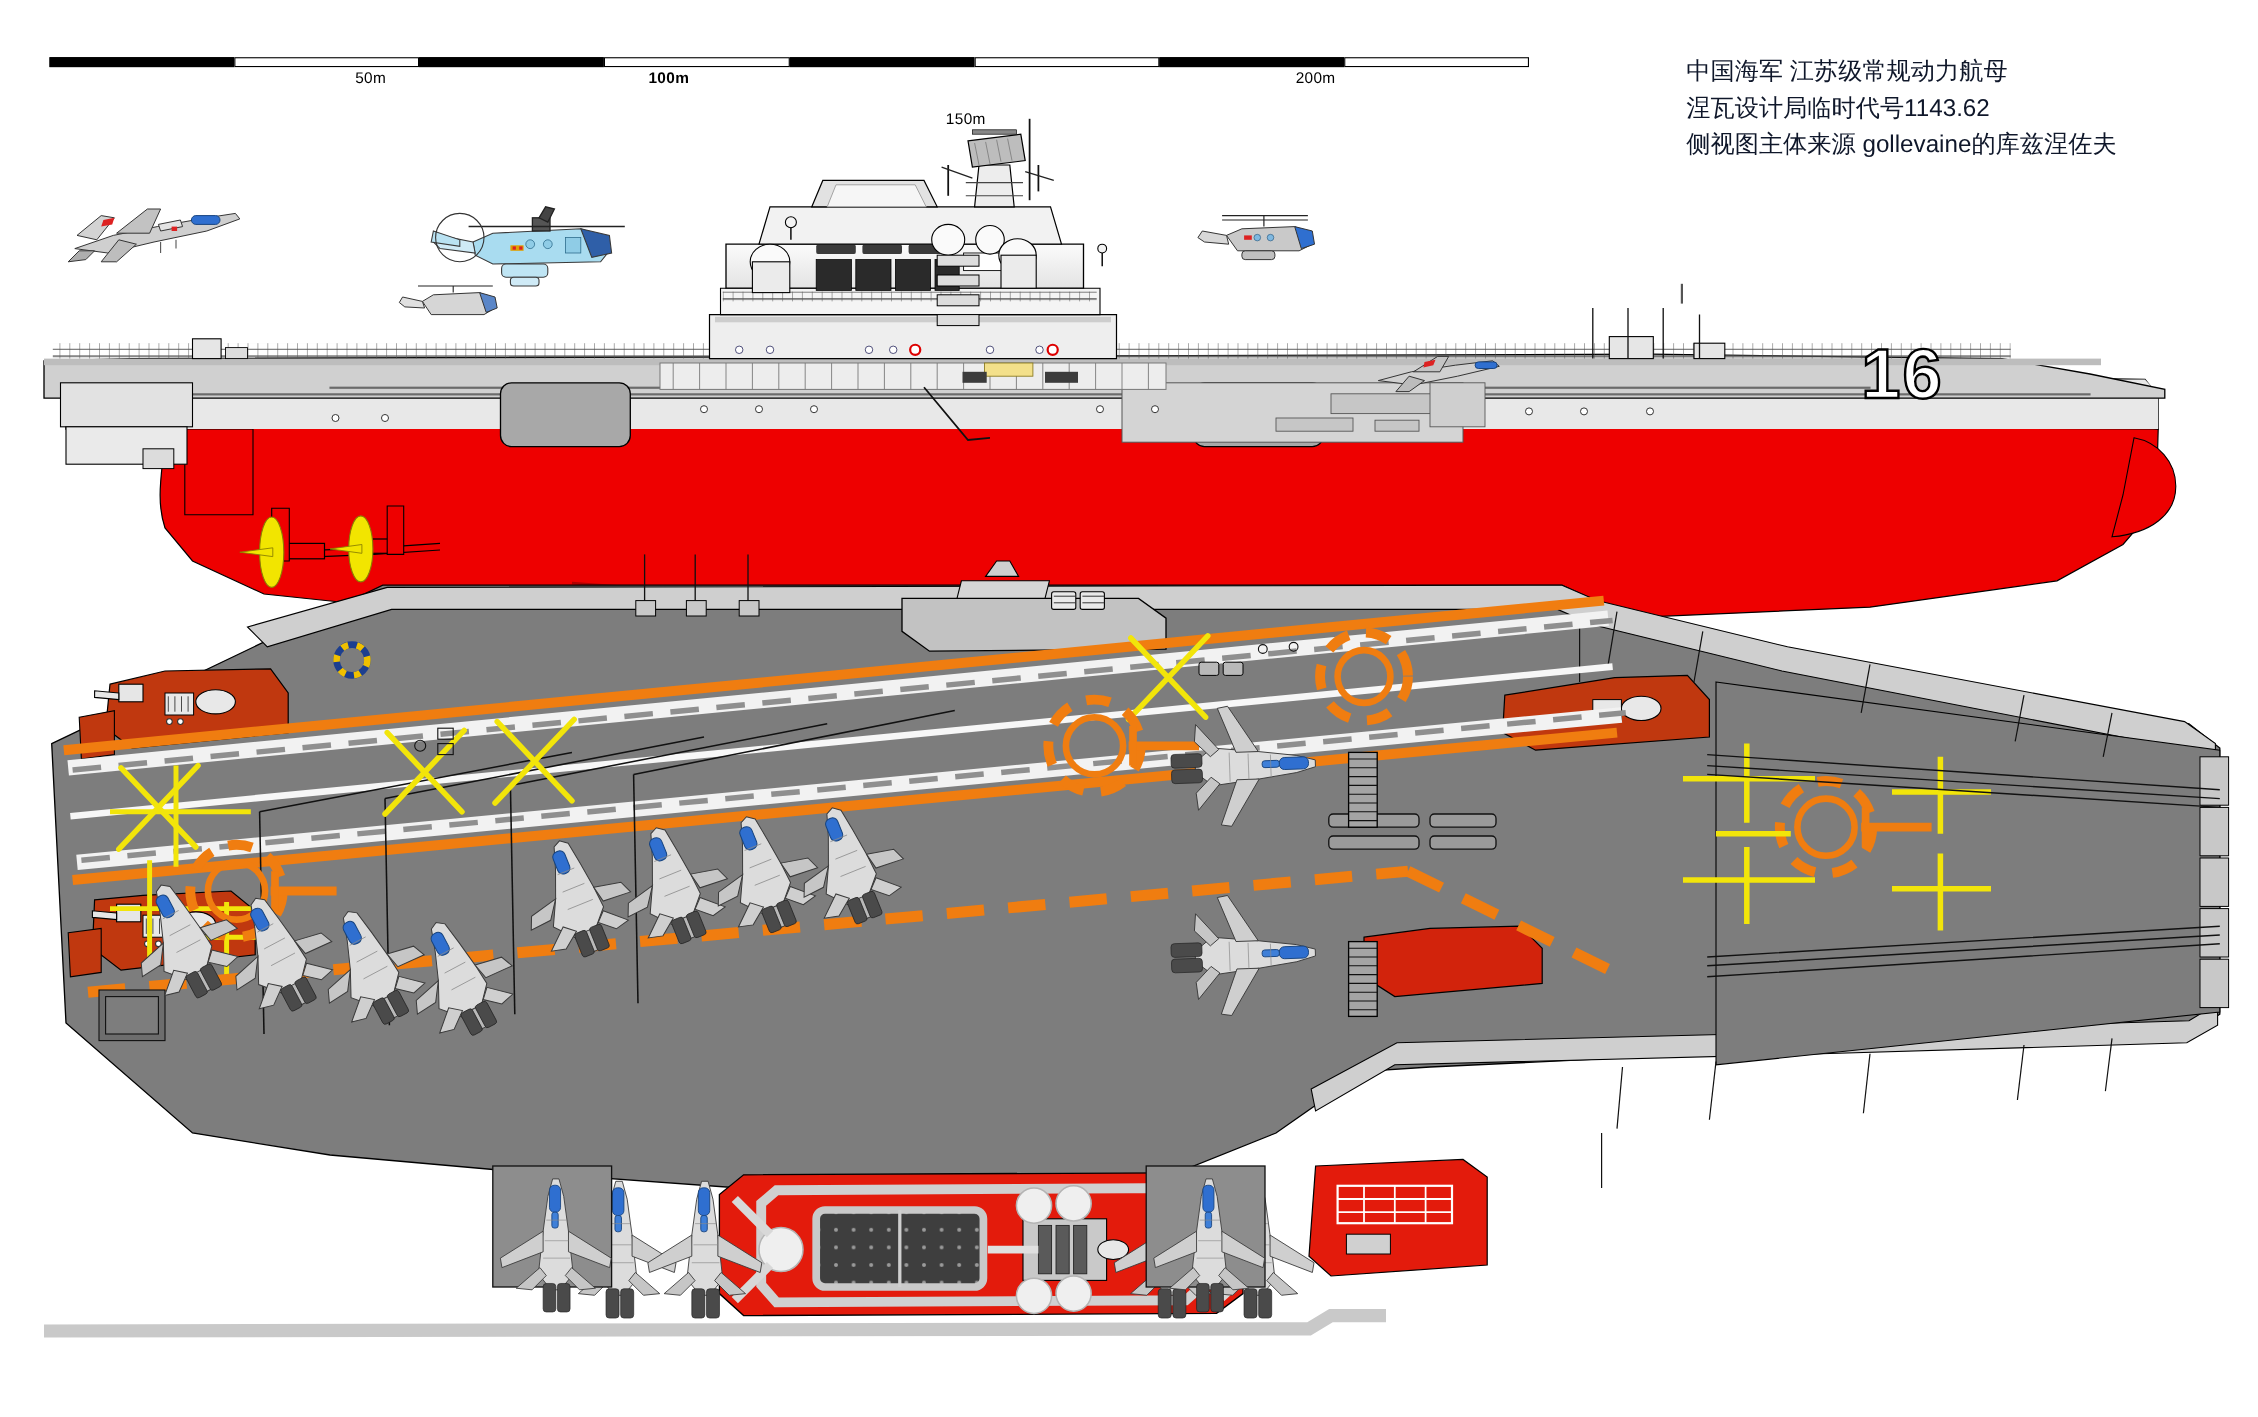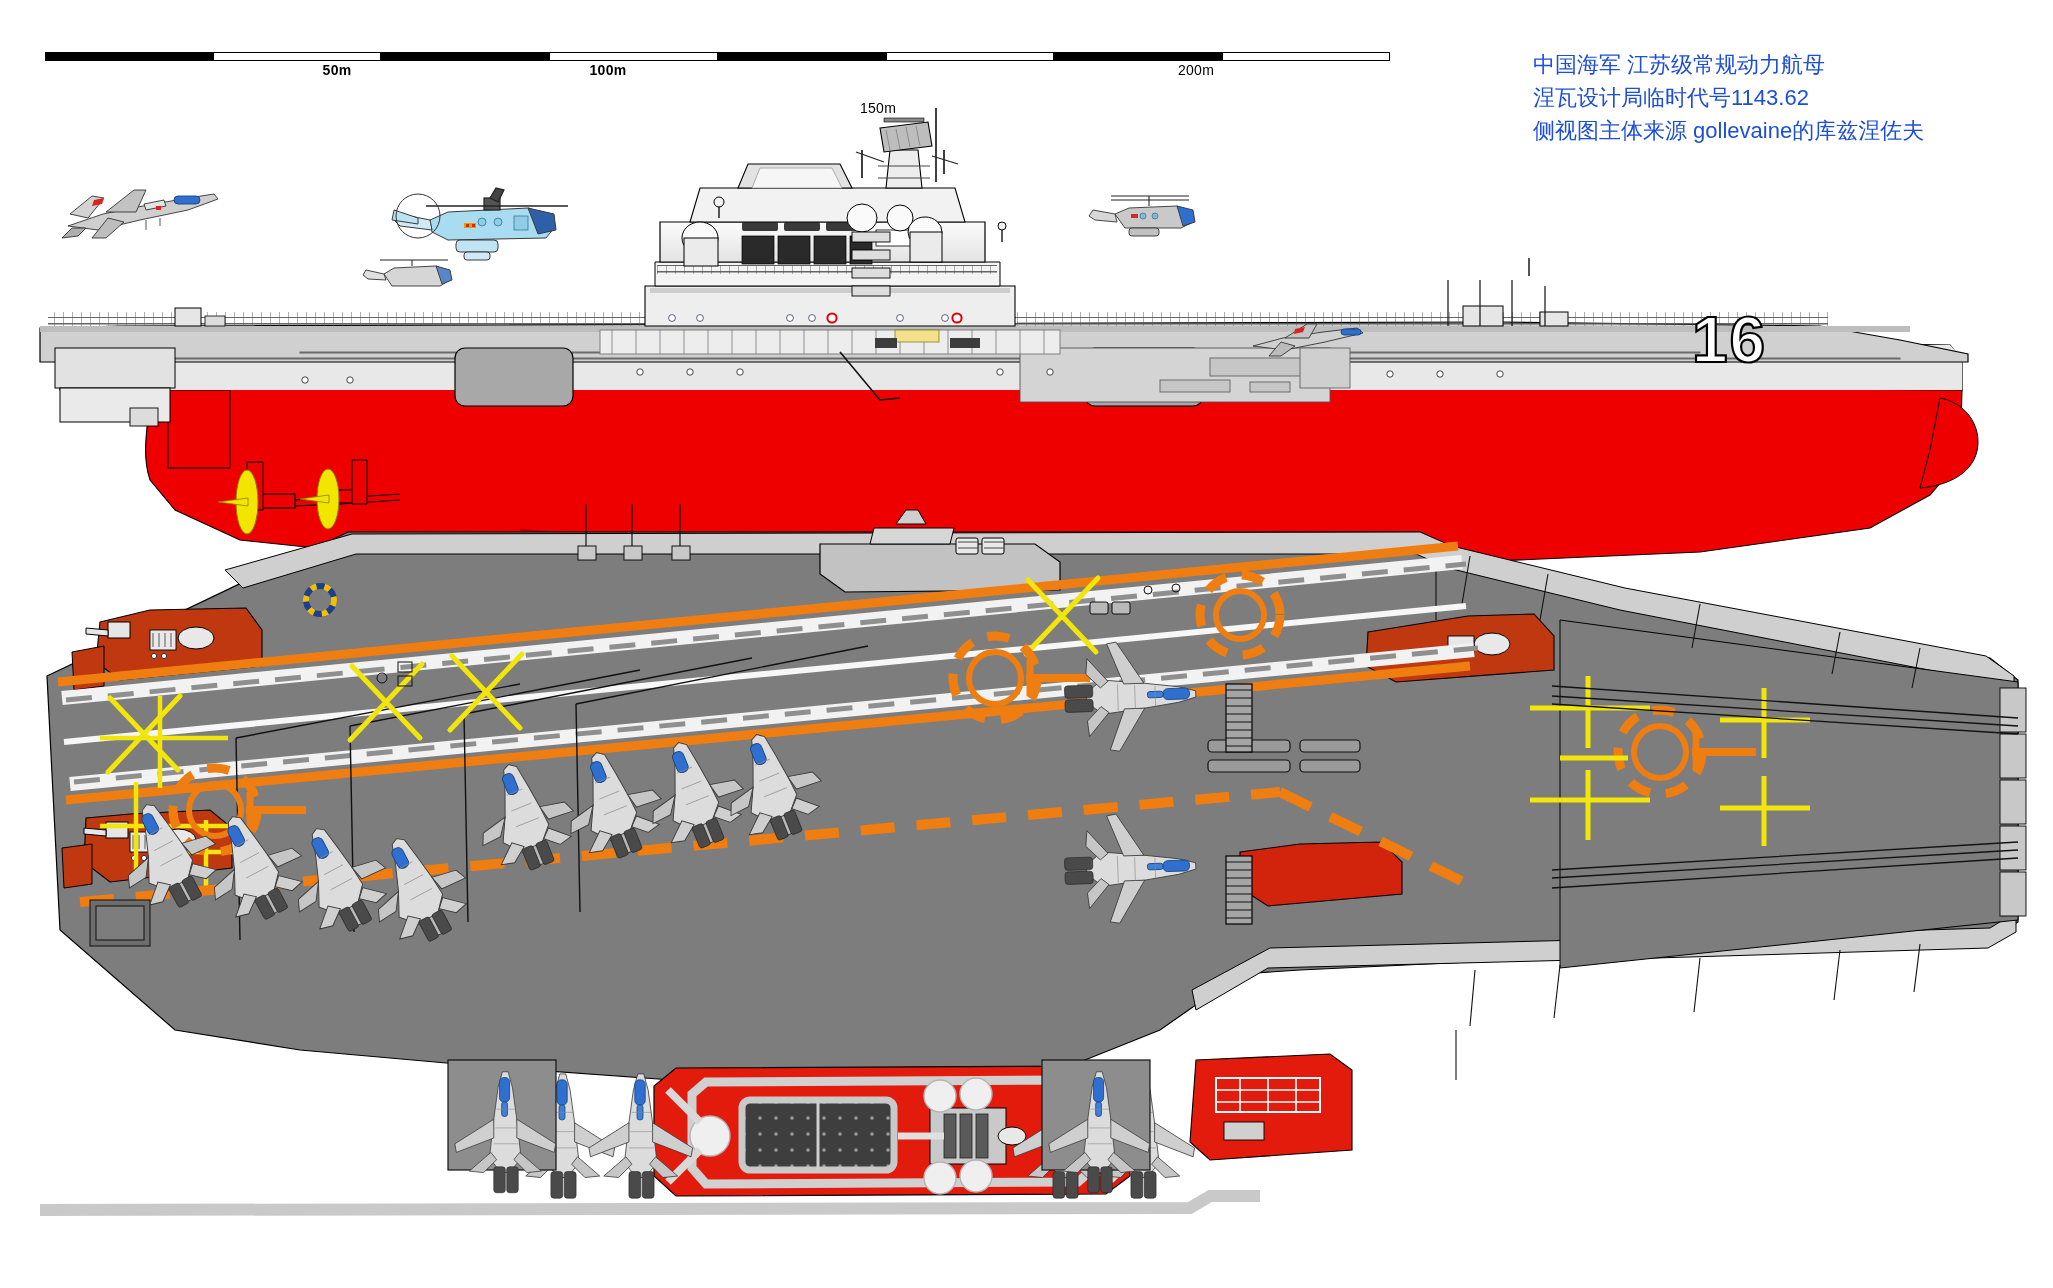--- a/index.html
+++ b/index.html
@@ -40,21 +40,21 @@
 
   
   .titleblock {
     position: absolute;
     left: 1533px; top: 48px;
     width: 480px;
   }
   .titleblock .line {
     font-size: 22px;
     line-height: 33px;
-    color: #1d4ed8;
+    color: #0f172a;
     white-space: nowrap;
   }
   .tick-mark {
     position: absolute;
     left: 1528px; top: 258px;
     width: 2px; height: 18px;
     background: #555;
   }
 
   
@@ -70,21 +70,21 @@
       <div class="scalebar-seg dark" style="left: 0px; width: 168.125px;"></div>
       <div class="scalebar-seg light" style="left: 168.125px; width: 168.125px;"></div>
       <div class="scalebar-seg dark" style="left: 336.25px; width: 168.125px;"></div>
       <div class="scalebar-seg light" style="left: 504.375px; width: 168.125px;"></div>
       <div class="scalebar-seg dark" style="left: 672.5px; width: 168.125px;"></div>
       <div class="scalebar-seg light" style="left: 840.625px; width: 168.125px;"></div>
       <div class="scalebar-seg dark" style="left: 1008.75px; width: 168.125px;"></div>
       <div class="scalebar-seg light" style="left: 1176.88px; width: 168.125px;"></div>
     </div>
   <div id="scale-labels">
-      <div class="scale-label" style="left: 337px; font-weight: bold;">50m</div>
+      <div class="scale-label" style="left: 337px;">50m</div>
       <div class="scale-label" style="left: 608px; font-weight: bold;">100m</div>
       <div class="scale-label" style="left: 878px; margin-top: 38px;">150m</div>
       <div class="scale-label" style="left: 1196px; text-align: center;">200m</div>
     </div>
 
   <div class="titleblock">
     <div class="line">中国海军 江苏级常规动力航母</div>
     <div class="line">涅瓦设计局临时代号1143.62</div>
     <div class="line">侧视图主体来源 gollevaine的库兹涅佐夫</div>
   </div>

